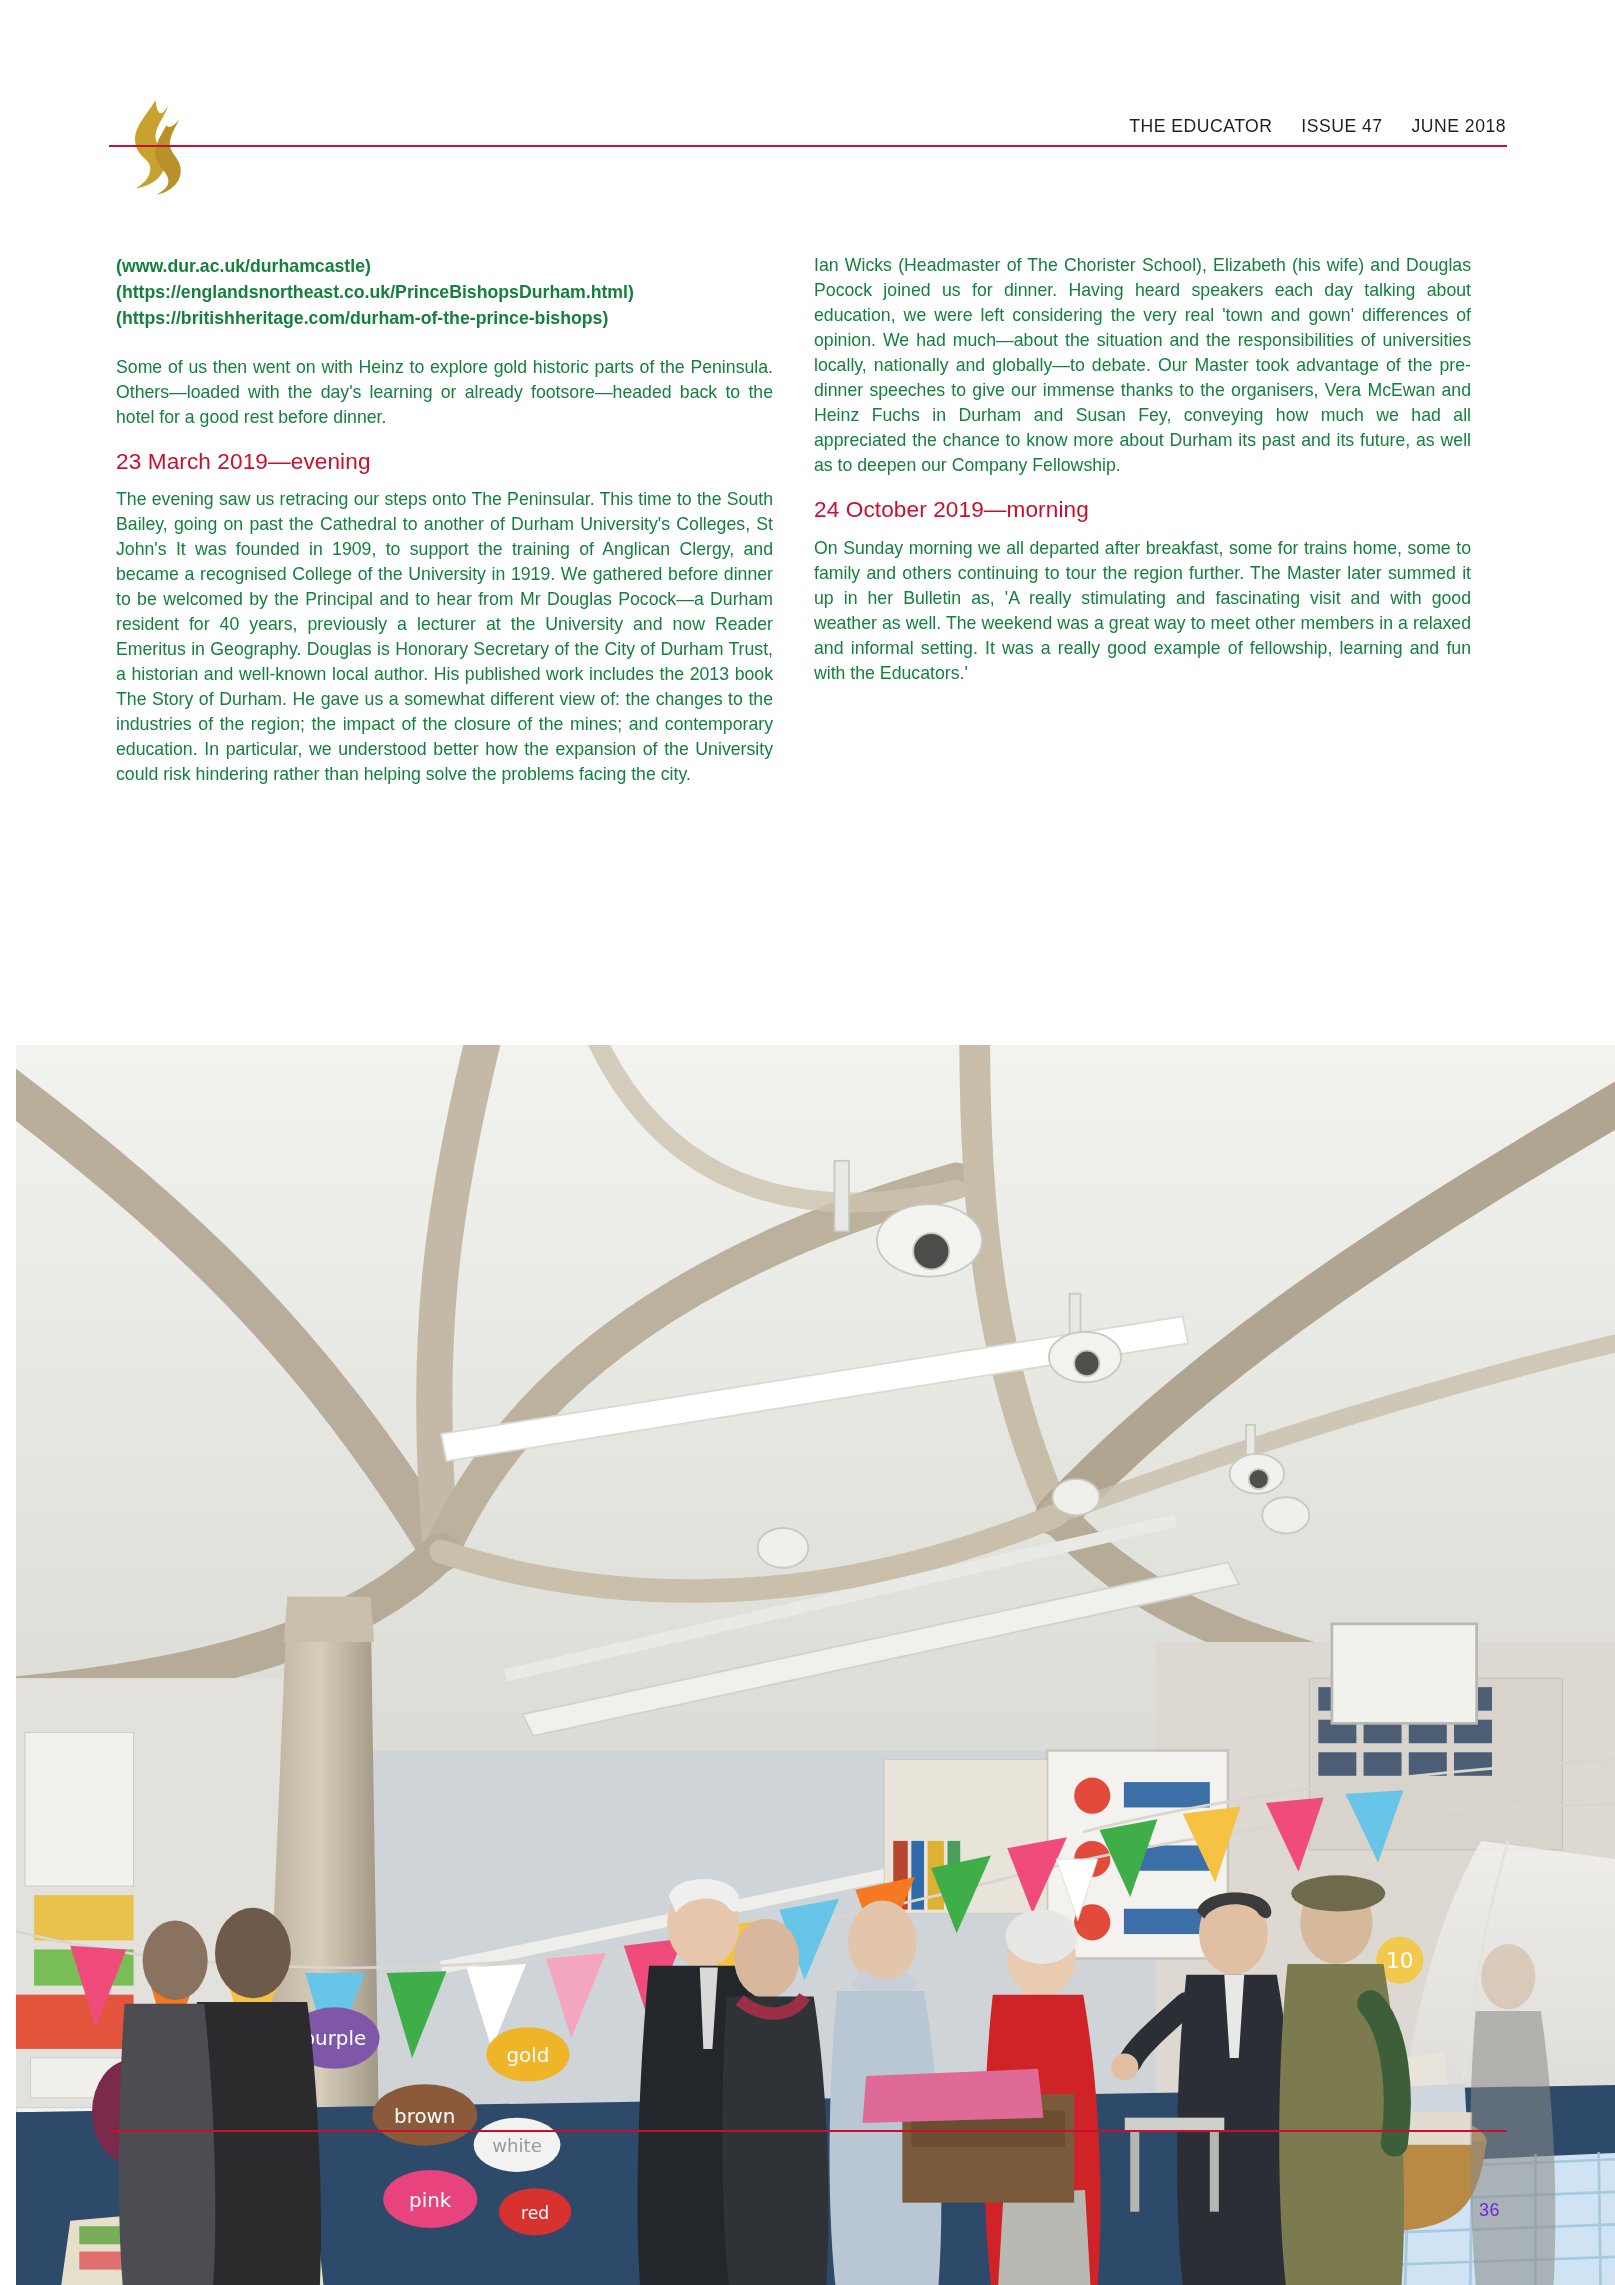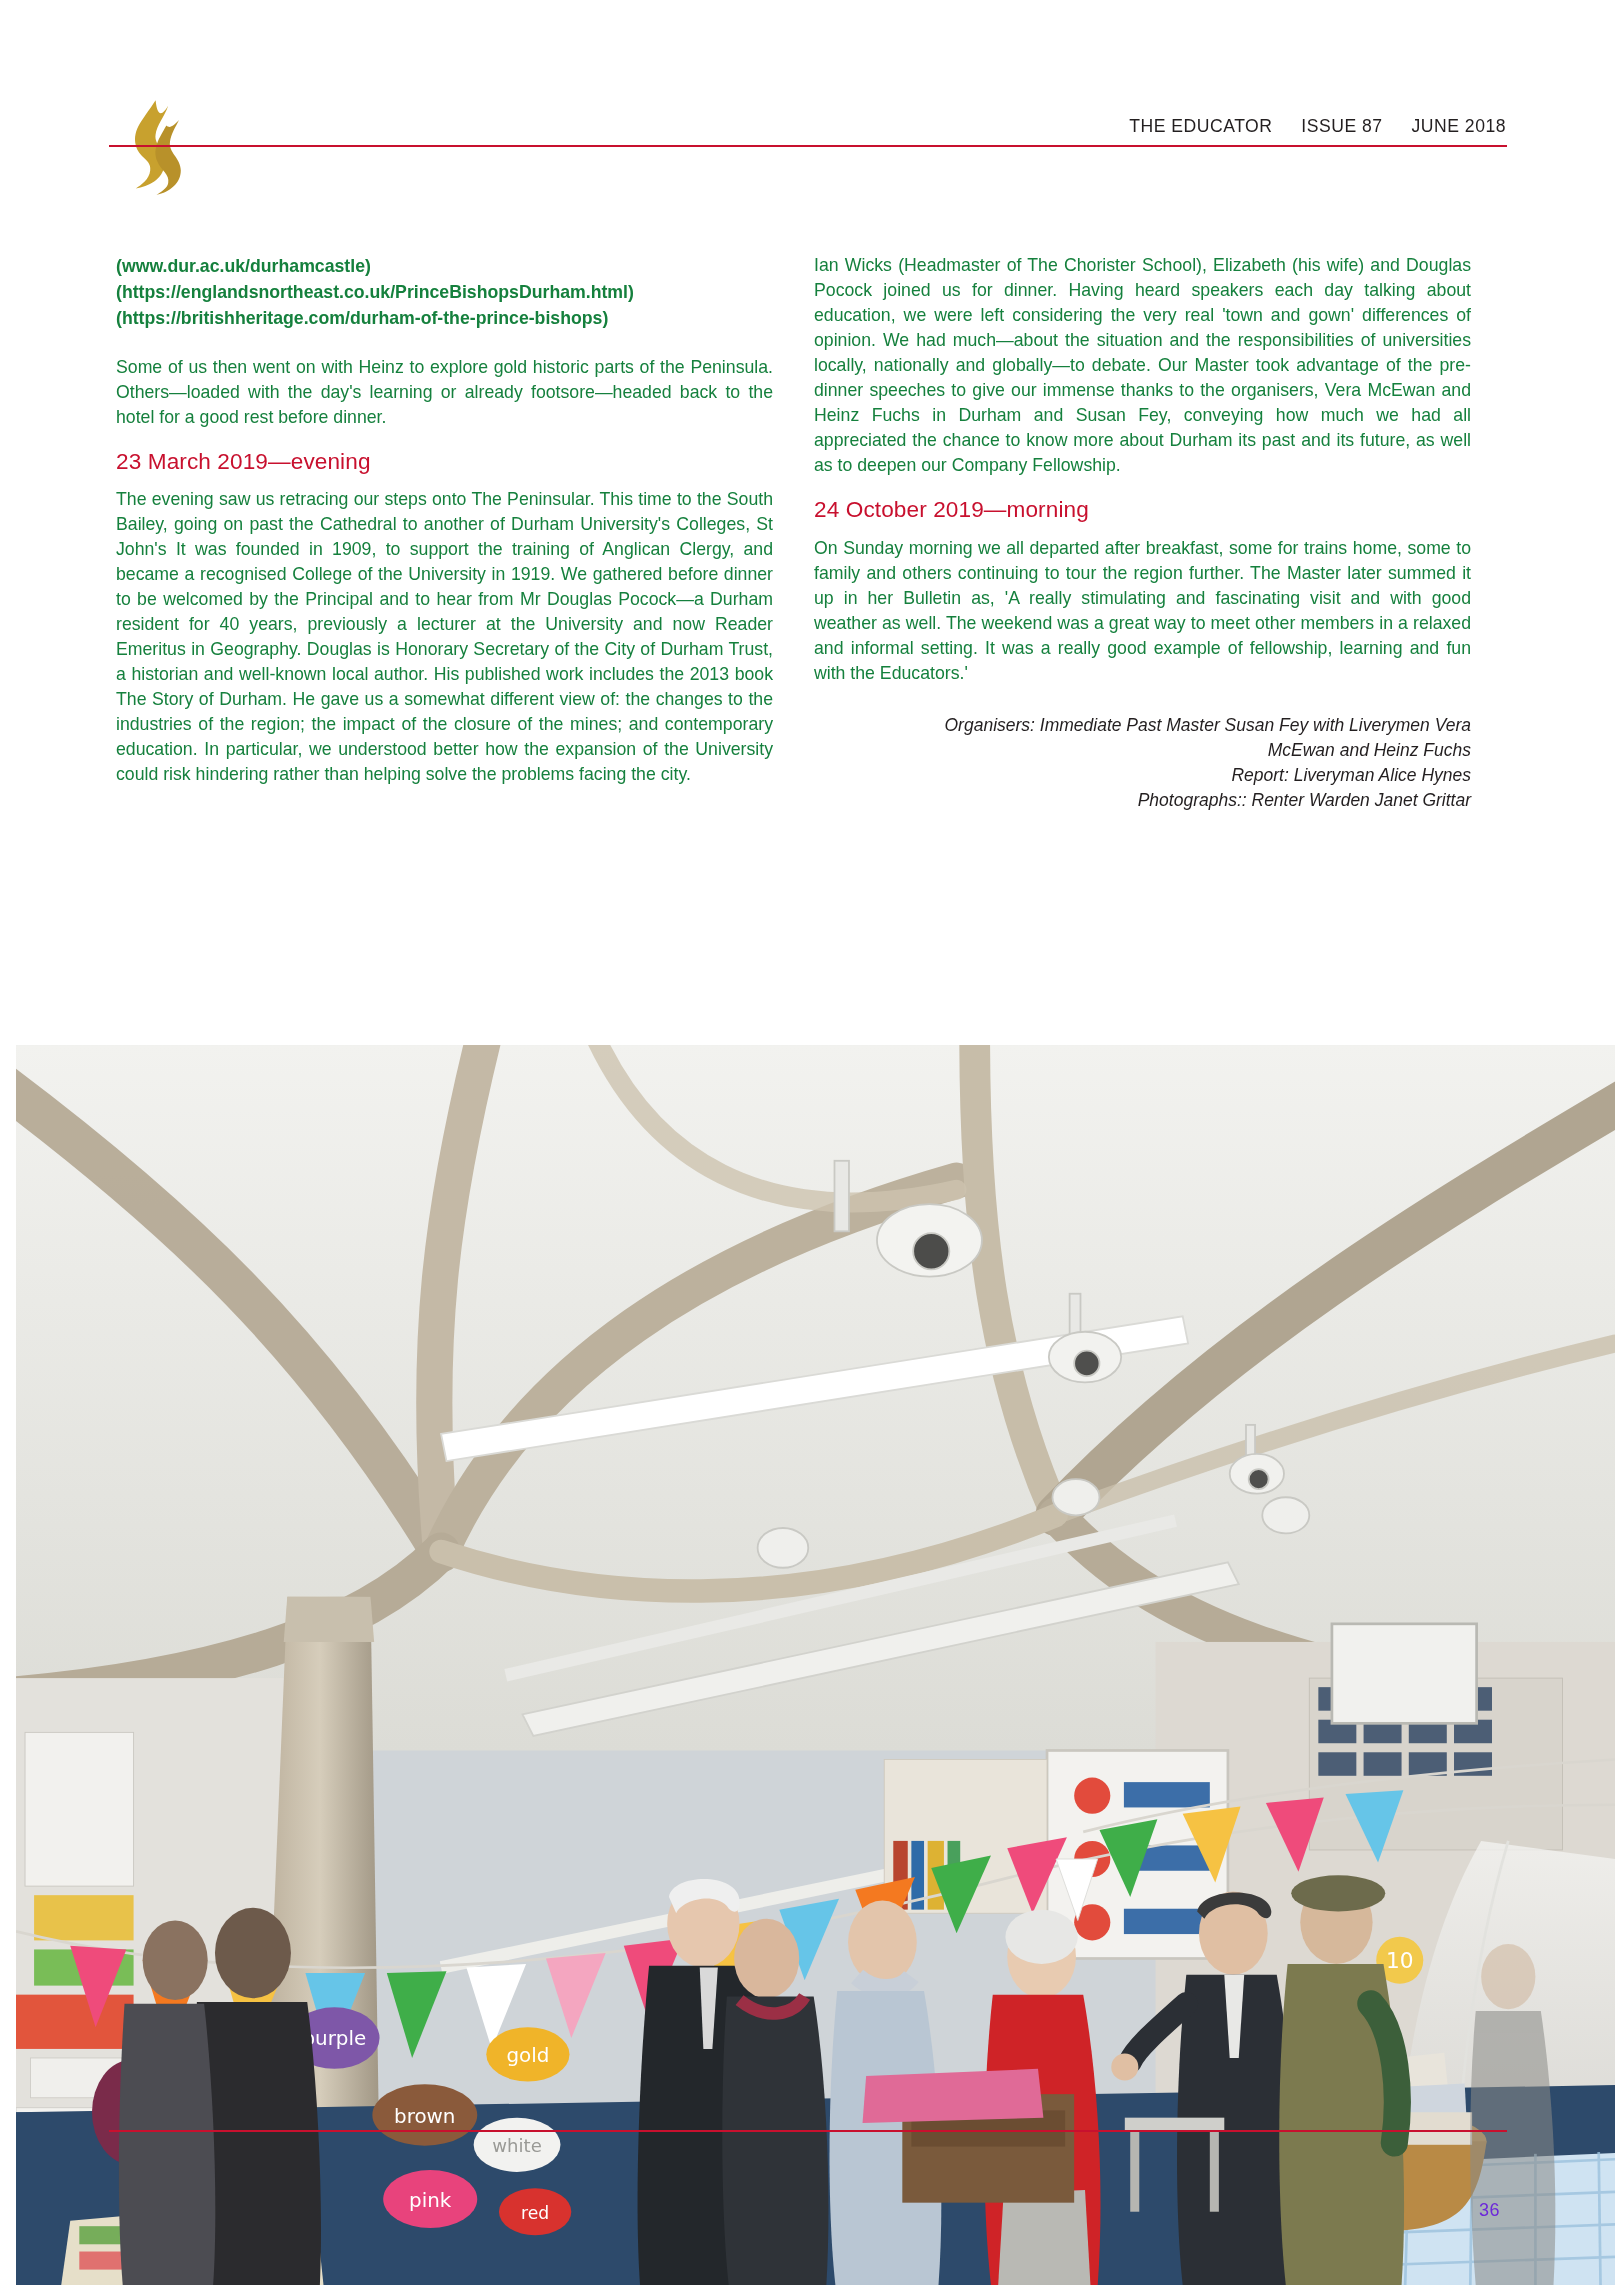--- a/index.html
+++ b/index.html
@@ -139,44 +139,38 @@
 <div class="page-header">
   <div class="logo">
     <svg width="81" height="100" viewBox="0 0 90 110">
       <path d="M44 2 C30 24 18 34 22 52 C25 66 40 68 38 80 C37 90 28 96 22 100 C36 98 52 90 54 74 C56 58 42 52 44 40 C45 30 54 20 58 8 C52 18 46 22 44 2 Z" fill="#c8a12e"></path>
       <path d="M56 30 C48 44 40 56 46 70 C50 80 60 84 58 94 C57 100 50 104 45 107 C60 104 72 94 72 80 C72 66 58 60 60 48 C61 40 66 32 70 24 C64 30 60 34 56 30 Z" fill="#b8912a"></path>
     </svg>
   </div>
   <div class="header-rule"></div>
   <div class="header-meta">
     <span>THE EDUCATOR</span>
-    <span>ISSUE 87</span>
+    <span>ISSUE 47</span>
     <span>JUNE 2018</span>
   </div>
 </div>
 
 <div class="content">
 
   <div class="col col-left">
     <p class="bold-links"><span>(www.dur.ac.uk/durhamcastle) (https://englandsnortheast.co.uk/PrinceBishopsDurham.html) (https://britishheritage.com/durham-of-the-prince-bishops</span><span class="tail">)</span></p>
     <p>Some of us then went on with Heinz to explore gold historic parts of the Peninsula. Others—loaded with the day's learning or already footsore—headed back to the hotel for a good rest before dinner.</p>
     <h2 class="section-head first">23 March 2019—evening</h2>
     <p>The evening saw us retracing our steps onto The Peninsular. This time to the South Bailey, going on past the Cathedral to another of Durham University's Colleges, St John's It was founded in 1909, to support the training of Anglican Clergy, and became a recognised College of the University in 1919. We gathered before dinner to be welcomed by the Principal and to hear from Mr Douglas Pocock—a Durham resident for 40 years, previously a lecturer at the University and now Reader Emeritus in Geography. Douglas is Honorary Secretary of the City of Durham Trust, a historian and well-known local author. His published work includes the 2013 book The Story of Durham. He gave us a somewhat different view of: the changes to the industries of the region; the impact of the closure of the mines; and contemporary education. In particular, we understood better how the expansion of the University could risk hindering rather than helping solve the problems facing the city.</p>
   </div>
 
   <div class="col col-right">
     <p>Ian Wicks (Headmaster of The Chorister School), Elizabeth (his wife) and Douglas Pocock  joined us for dinner. Having heard speakers each day talking about education, we were left considering the very real 'town and gown' differences of opinion. We had much—about the situation and the responsibilities of universities locally, nationally and globally—to debate. Our Master took advantage of the pre-dinner speeches to give our immense thanks to the organisers, Vera McEwan and Heinz Fuchs in Durham and Susan Fey, conveying how much we had all appreciated the chance to know more about Durham its past and its future, as well as to deepen our Company Fellowship.</p>
     <h2 class="section-head">24 October 2019—morning</h2>
     <p>On Sunday morning we all departed after breakfast, some for trains home, some to family and others continuing to tour the region further. The Master later summed it up in her Bulletin as, 'A really stimulating and fascinating visit and with good weather as well. The weekend was a great way to meet other members in a relaxed and informal setting. It was a really good example of fellowship, learning and fun with the Educators.'</p>
-    <div class="credits">
-      <div>Organisers: Immediate Past Master Susan Fey with Liverymen Vera</div>
-      <div>McEwan and Heinz Fuchs</div>
-      <div>Report: Liveryman Alice Hynes</div>
-      <div>Photographs:: Renter Warden Janet Grittar</div>
-    </div>
   </div>
 
 </div>
 
 <div class="photo">
   <svg width="1599" height="1240" viewBox="0 0 1768 1371" role="img">
     <defs>
       <linearGradient id="ceilGrad" x1="0" y1="0" x2="0" y2="1">
         <stop offset="0%" stop-color="#f2f2ef"></stop>
         <stop offset="100%" stop-color="#dcdcd6"></stop>

